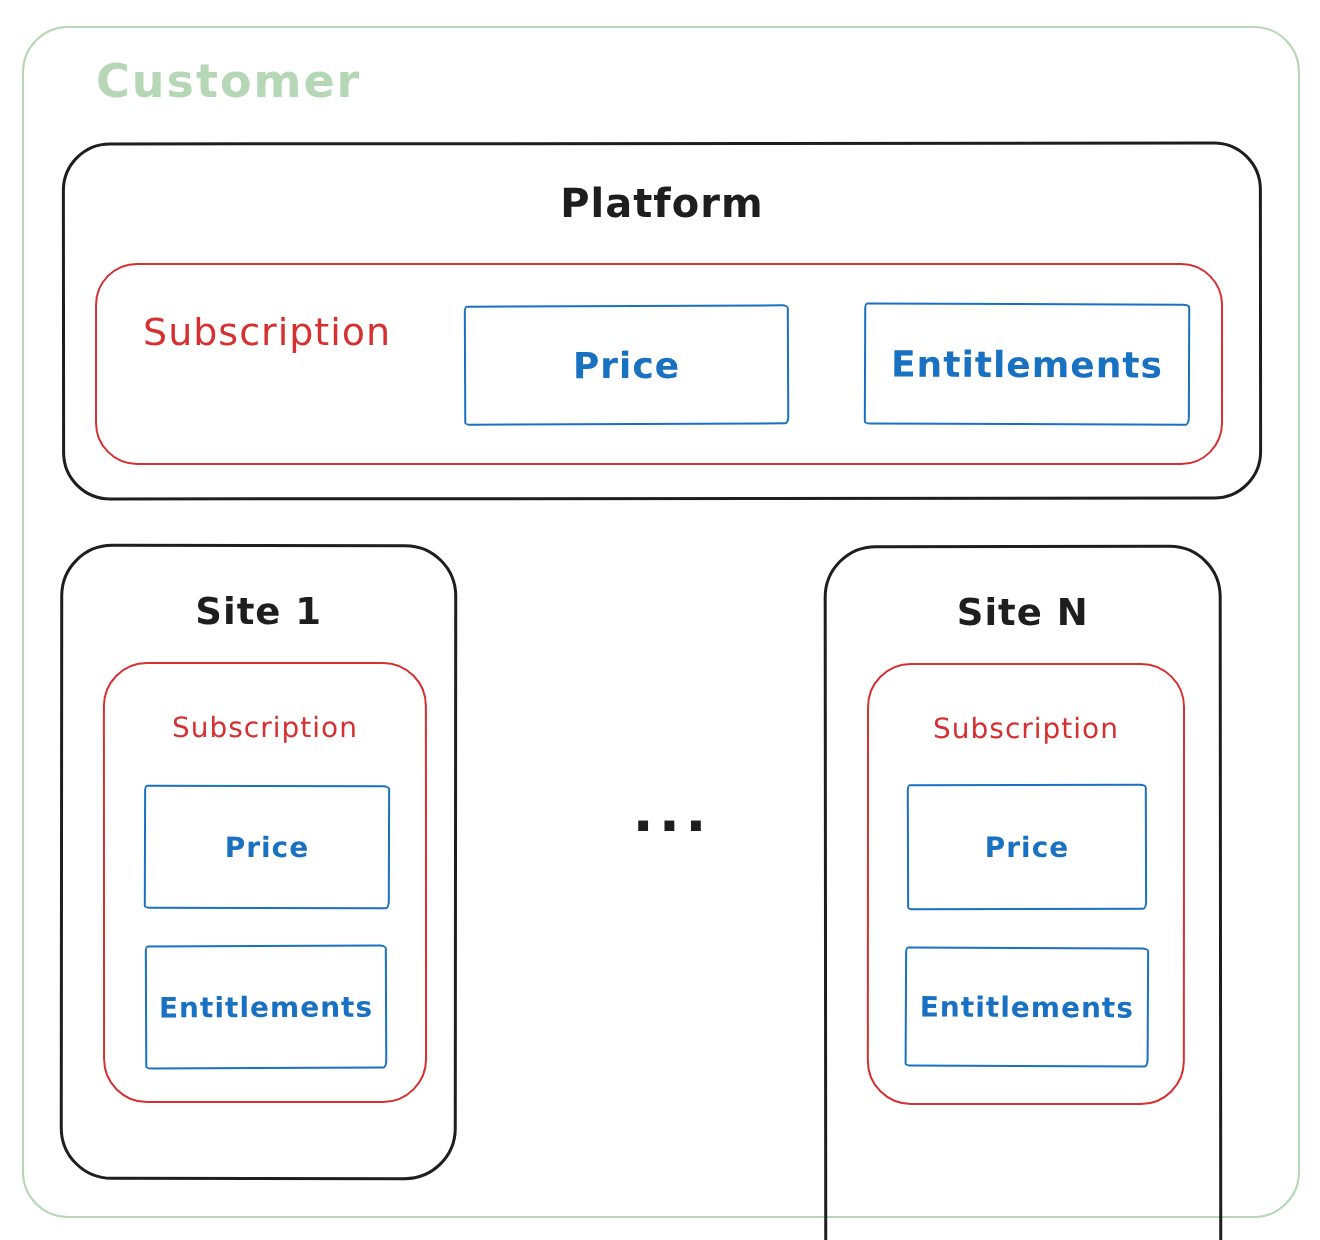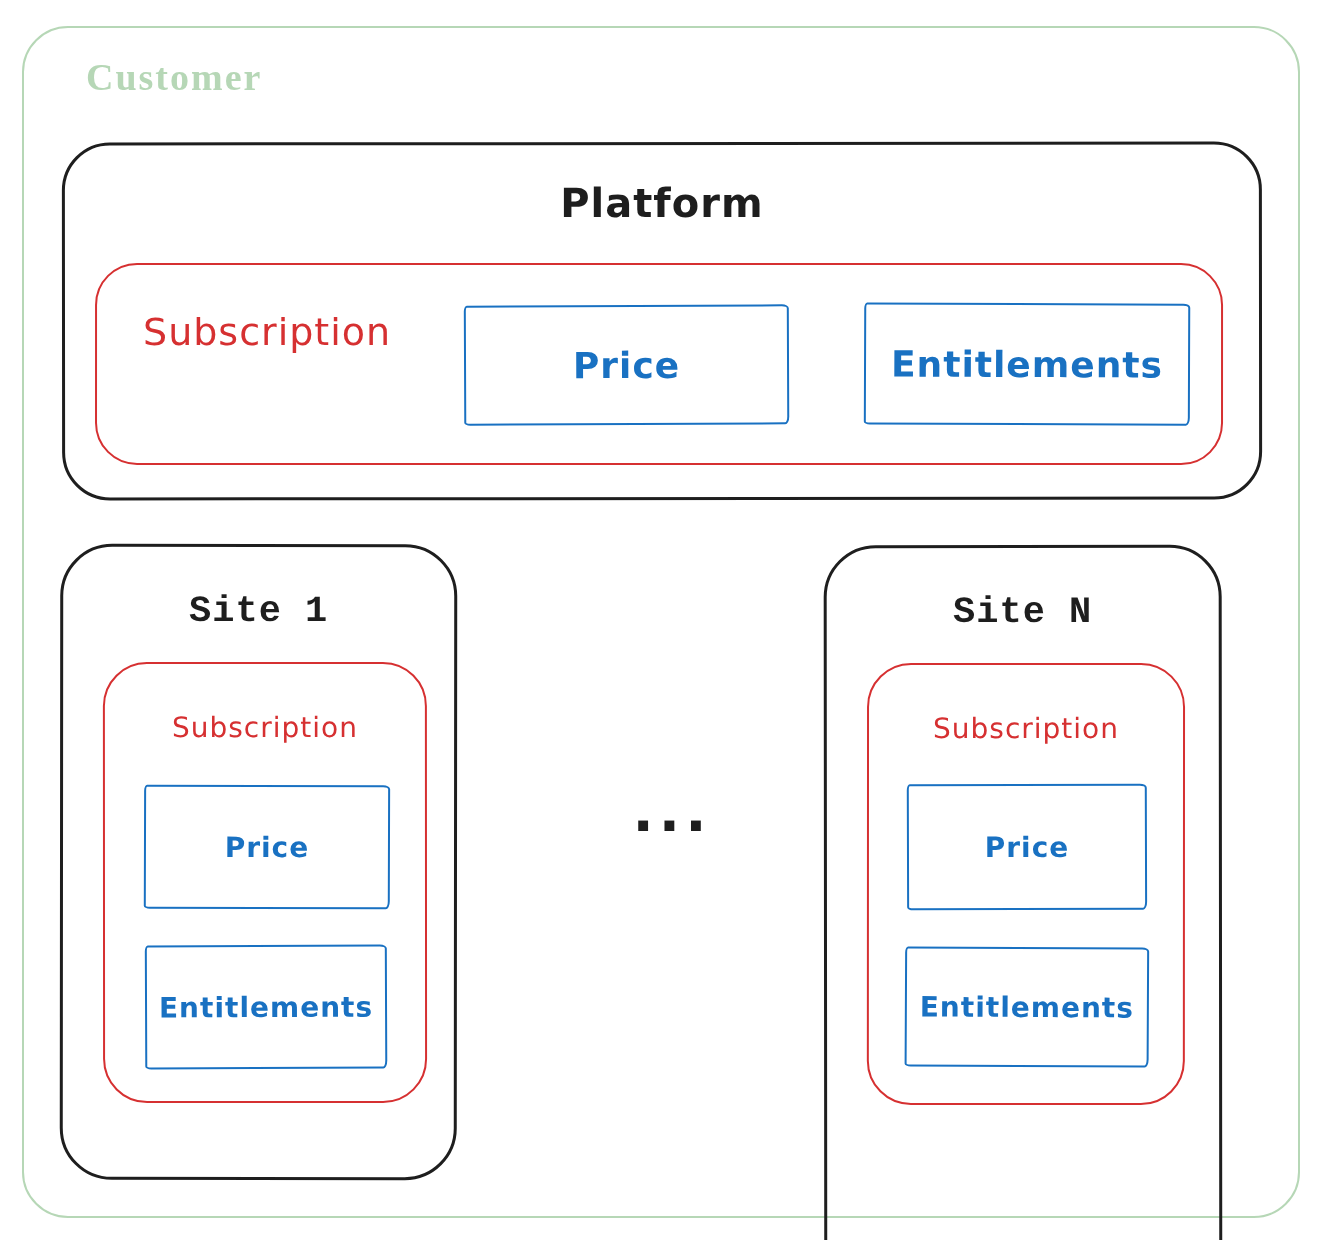--- a/index.html
+++ b/index.html
@@ -21,25 +21,24 @@
     background:var(--paper);
     overflow:hidden;
   }
   
   .customer-box{
     position:absolute;left:22px;top:26px;width:1278px;height:1192px;
     border:2.5px solid var(--green);
     border-radius:46px;
   }
   .customer-label{
-    position:absolute;left:62px;top:30px;
-    font-size:38px;font-weight:700;letter-spacing:2px;
+    position:absolute;left:72px;top:30px;
+    font-size:46px;font-weight:700;letter-spacing:2px;
     color:var(--green);
     line-height:1;
-    font-family:Liberation Serif, serif;
   }
   
   .platform-box{
     position:absolute;left:38px;top:114px;width:1200px;height:358px;
     border:3px solid var(--black);
     border-radius:48px;
     transform:rotate(-0.05deg);
   }
   .platform-label{
     position:absolute;left:0;top:38px;width:100%;
@@ -85,21 +84,20 @@
     border:3px solid var(--black);
     border-radius:52px;
   }
   .site-1{left:36px;top:516px;width:397px;height:636px;transform:rotate(0.05deg);}
   .site-n{left:800px;top:517px;width:398px;height:816px;transform:rotate(-0.05deg);}
   .site-label{
     position:absolute;left:0;top:46px;width:100%;
     text-align:center;
     font-size:37px;font-weight:700;letter-spacing:1px;
     line-height:1;
-    font-family:Liberation Mono, monospace;
   }
   .site-sub{
     border-radius:44px;
   }
   .site-1 .site-sub{left:40px;top:115px;width:324px;height:441px;transform:rotate(-0.08deg);}
   .site-n .site-sub{left:40px;top:115px;width:318px;height:442px;transform:rotate(0.08deg);}
   .site-sub .sub-label{
     left:0;top:50px;width:100%;
     text-align:center;
     font-size:28px;

